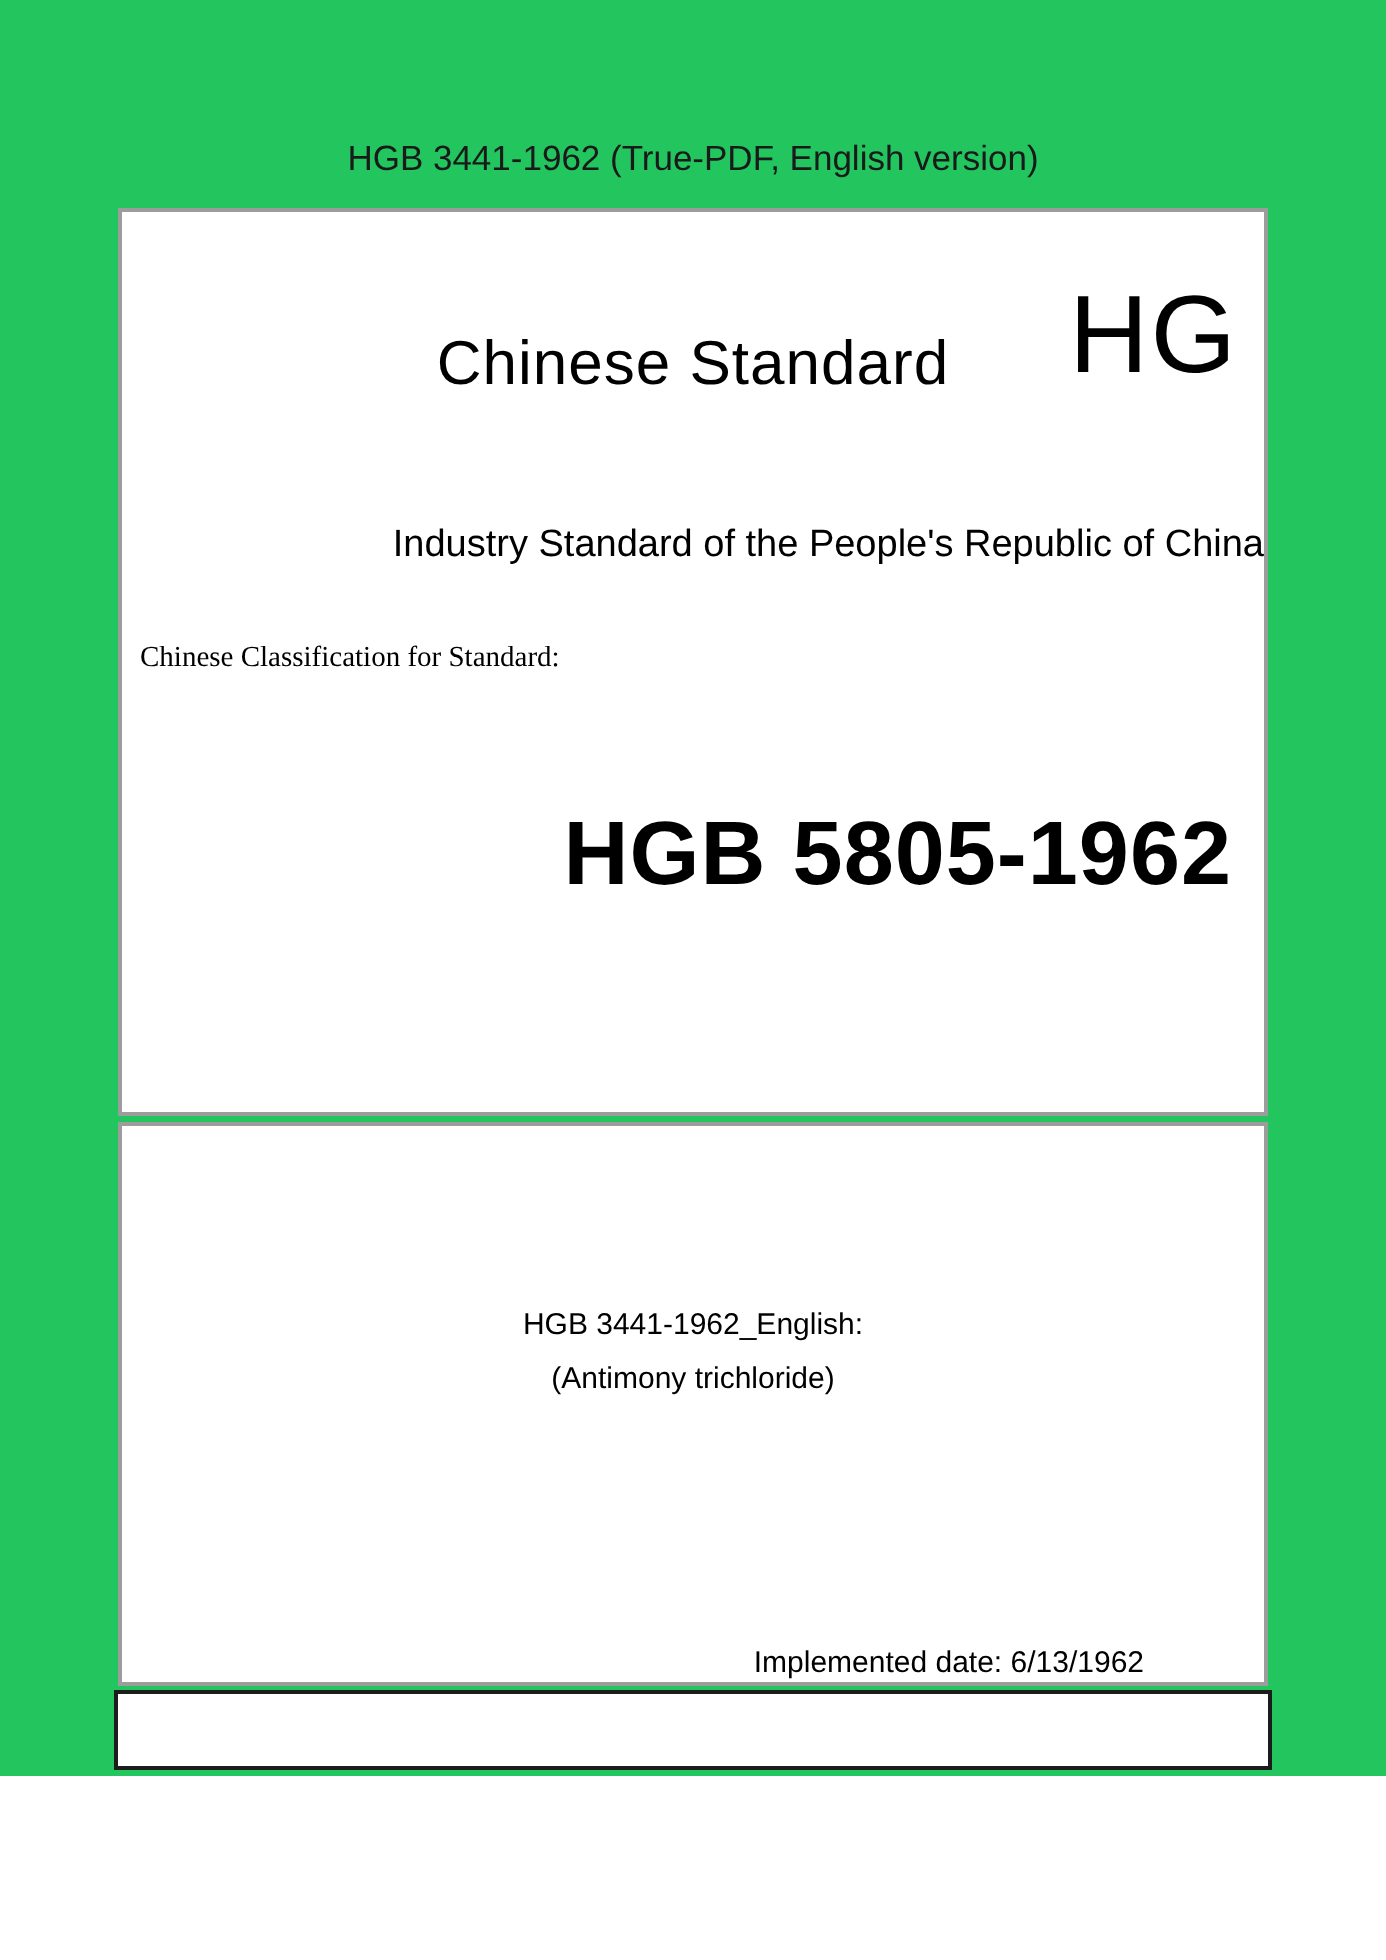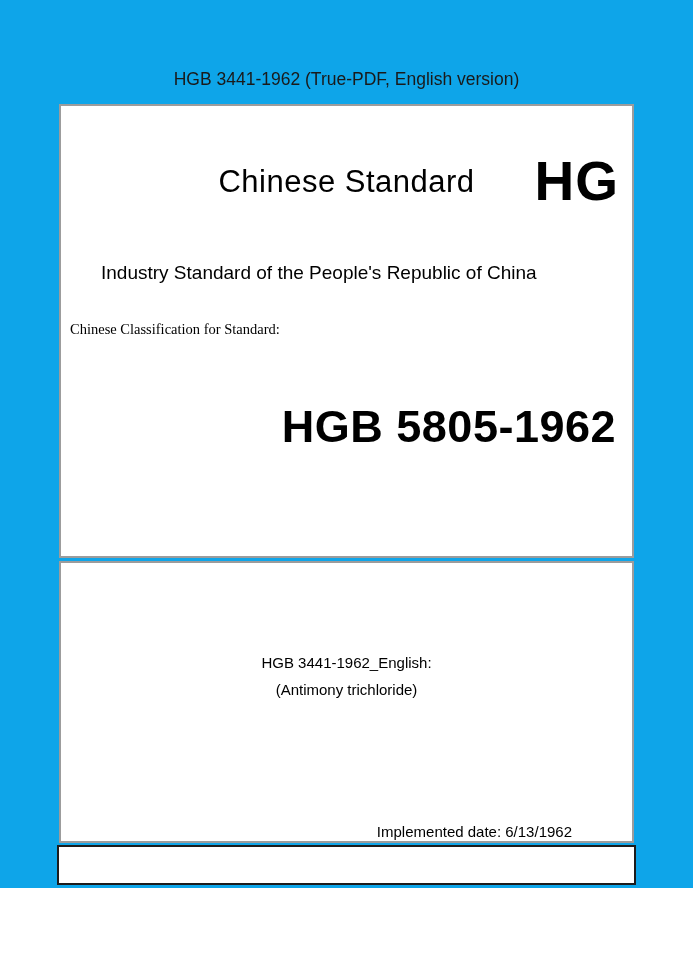--- a/index.html
+++ b/index.html
@@ -4,21 +4,21 @@
 <style>
   html, body {
     margin: 0;
     padding: 0;
     background: #ffffff;
   }
   .page {
     position: relative;
     width: 693px;
     height: 888px;
-    background: #0ea5e9;
+    background: #22c55e;
     font-family: "Liberation Sans", "DejaVu Sans", sans-serif;
     color: #000000;
     overflow: hidden;
   }
   .header-title {
     position: absolute;
     top: 69px;
     left: 0;
     width: 100%;
     text-align: center;
@@ -50,35 +50,34 @@
     top: 58px;
     left: 0;
     width: 100%;
     text-align: center;
     font-size: 31px;
     font-weight: normal;
     letter-spacing: 0.5px;
   }
   .brand-code {
     position: absolute;
-    top: 48px;
+    top: 34px;
     right: 13px;
     font-size: 55px;
-    font-weight: bold;
+    font-weight: normal;
     line-height: 1;
     letter-spacing: 1px;
   }
   .subtitle {
     position: absolute;
     top: 156px;
     left: 0;
     width: 100%;
-    text-align: left;
+    text-align: right;
     font-size: 19px;
-    padding-left: 40px;
   }
   .classification {
     position: absolute;
     top: 215px;
     left: 9px;
     font-size: 14.5px;
     font-family: Liberation Serif, serif;
   }
   .standard-number {
     position: absolute;

